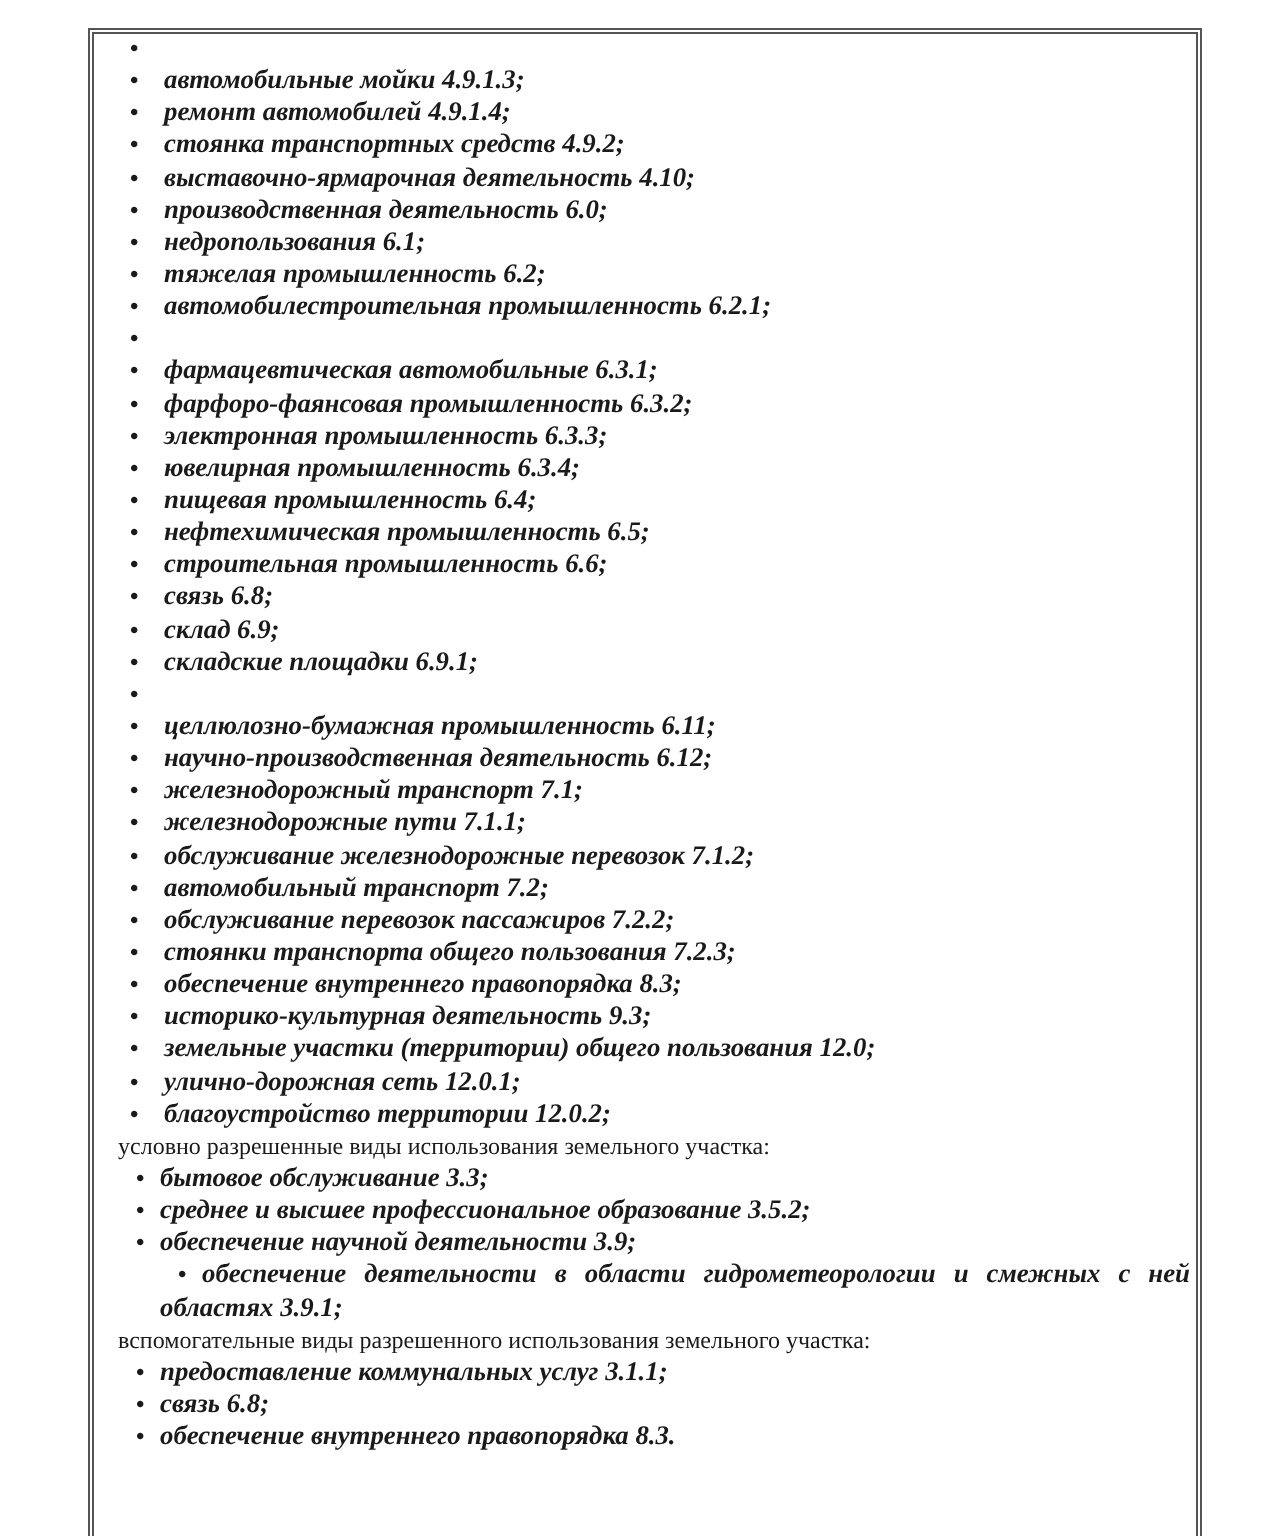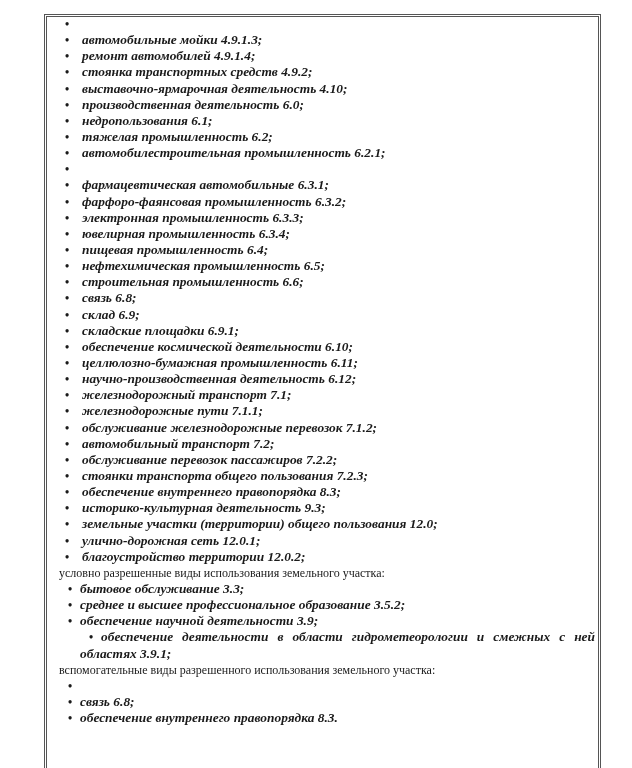--- a/index.html
+++ b/index.html
@@ -39,21 +39,21 @@
       <li class="item"><span class="bullet">•</span><span>фармацевтическая автомобильные 6.3.1;</span></li>
       <li class="item"><span class="bullet">•</span><span>фарфоро-фаянсовая промышленность 6.3.2;</span></li>
       <li class="item"><span class="bullet">•</span><span>электронная промышленность 6.3.3;</span></li>
       <li class="item"><span class="bullet">•</span><span>ювелирная промышленность 6.3.4;</span></li>
       <li class="item"><span class="bullet">•</span><span>пищевая промышленность 6.4;</span></li>
       <li class="item"><span class="bullet">•</span><span>нефтехимическая промышленность 6.5;</span></li>
       <li class="item"><span class="bullet">•</span><span>строительная промышленность 6.6;</span></li>
       <li class="item"><span class="bullet">•</span><span>связь 6.8;</span></li>
       <li class="item"><span class="bullet">•</span><span>склад 6.9;</span></li>
       <li class="item"><span class="bullet">•</span><span>складские площадки 6.9.1;</span></li>
-      <li class="item"><span class="bullet">•</span><span>обеспечение космической деятельности 6.10;</span></li>
+      <li class="item"><span class="bullet">•</span></li>
       <li class="item"><span class="bullet">•</span><span>целлюлозно-бумажная промышленность 6.11;</span></li>
       <li class="item"><span class="bullet">•</span><span>научно-производственная деятельность 6.12;</span></li>
       <li class="item"><span class="bullet">•</span><span>железнодорожный транспорт 7.1;</span></li>
       <li class="item"><span class="bullet">•</span><span>железнодорожные пути 7.1.1;</span></li>
       <li class="item"><span class="bullet">•</span><span>обслуживание железнодорожные перевозок 7.1.2;</span></li>
       <li class="item"><span class="bullet">•</span><span>автомобильный транспорт 7.2;</span></li>
       <li class="item"><span class="bullet">•</span><span>обслуживание перевозок пассажиров 7.2.2;</span></li>
       <li class="item"><span class="bullet">•</span><span>стоянки транспорта общего пользования 7.2.3;</span></li>
       <li class="item"><span class="bullet">•</span><span>обеспечение внутреннего правопорядка 8.3;</span></li>
       <li class="item"><span class="bullet">•</span><span>историко-культурная деятельность 9.3;</span></li>
@@ -63,17 +63,17 @@
     </ul>
   <div class="plain">условно разрешенные виды использования земельного участка:</div>
   <ul class="list sub" id="cond-list">
       <li class="item"><span class="bullet">•</span><span>бытовое обслуживание 3.3;</span></li>
       <li class="item"><span class="bullet">•</span><span>среднее и высшее профессиональное образование 3.5.2;</span></li>
       <li class="item"><span class="bullet">•</span><span>обеспечение научной деятельности 3.9;</span></li>
       <li class="item justified"><span class="bullet">•</span><span>обеспечение деятельности в области гидрометеорологии и смежных с ней областях 3.9.1;</span></li>
     </ul>
   <div class="plain">вспомогательные виды разрешенного использования земельного участка:</div>
   <ul class="list sub" id="aux-list">
-      <li class="item"><span class="bullet">•</span></li>
+      <li class="item"><span class="bullet">•</span><span>предоставление коммунальных услуг 3.1.1;</span></li>
       <li class="item"><span class="bullet">•</span><span>связь 6.8;</span></li>
       <li class="item"><span class="bullet">•</span><span>обеспечение внутреннего правопорядка 8.3.</span></li>
     </ul>
 </div>
 
 </body></html>

